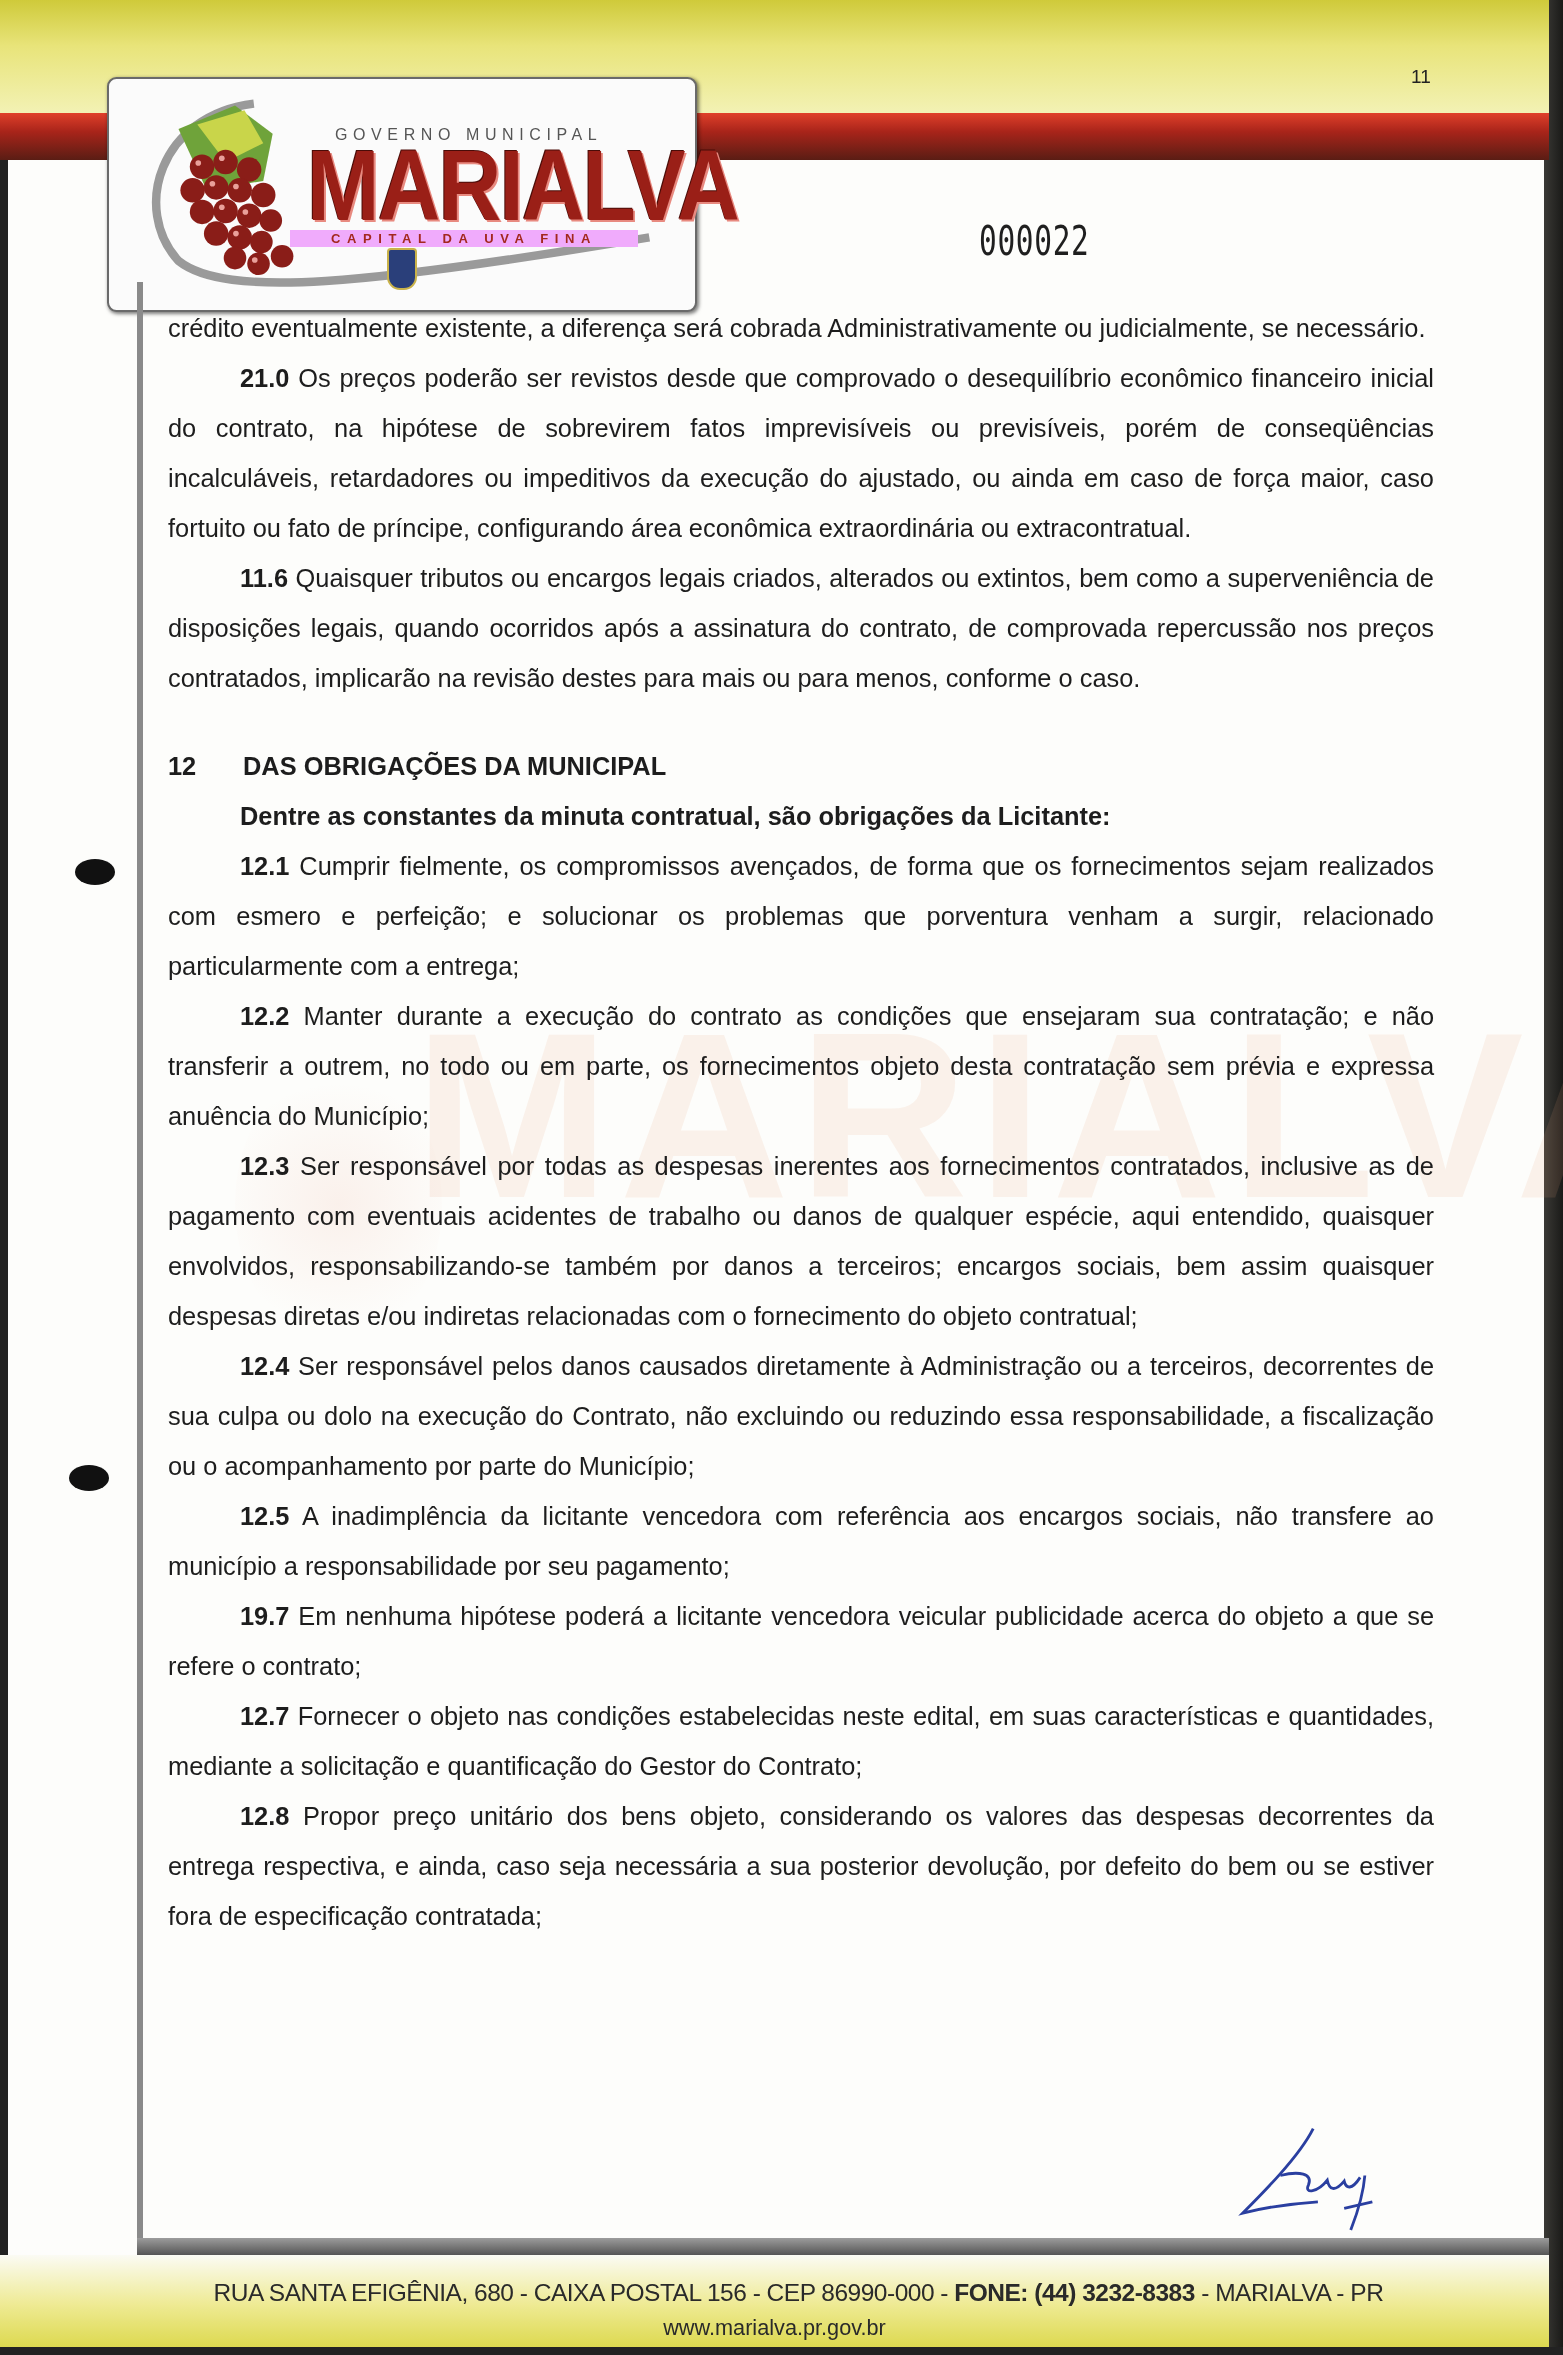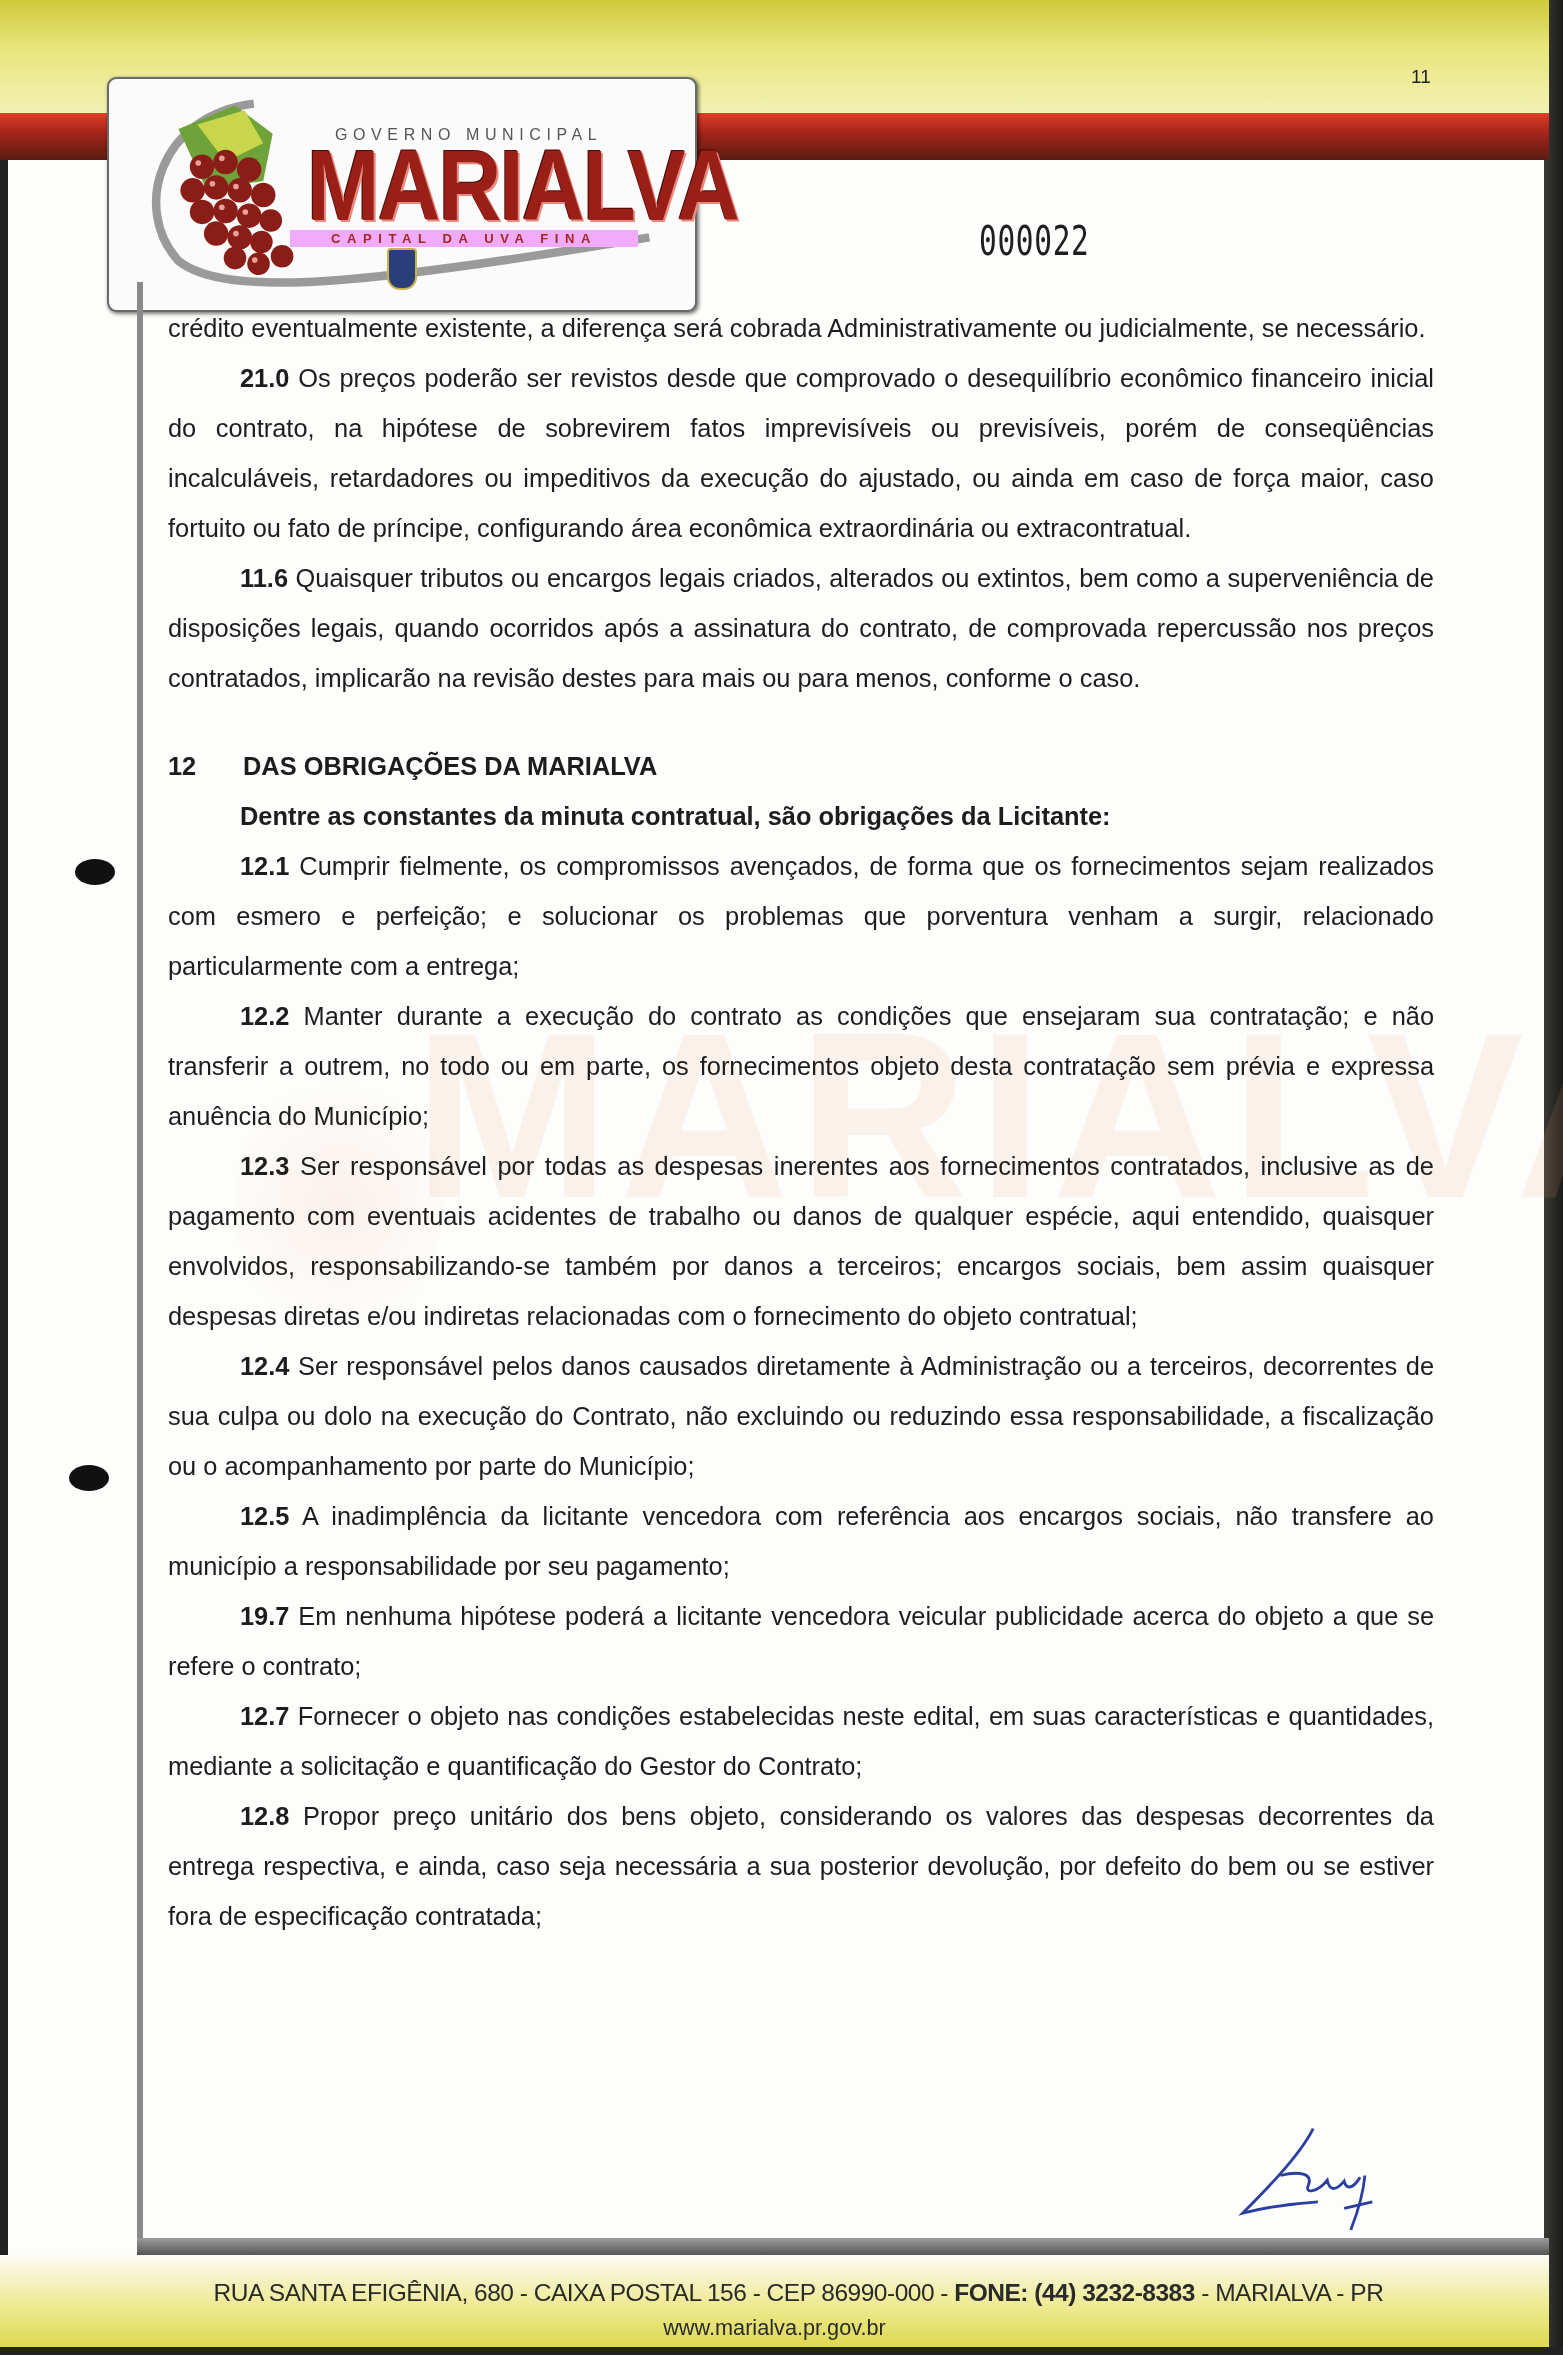--- a/index.html
+++ b/index.html
@@ -186,21 +186,21 @@
     <span class="num">21.0</span>
     <span>Os preços poderão ser revistos desde que comprovado o desequilíbrio econômico financeiro inicial do contrato, na hipótese de sobrevirem fatos imprevisíveis ou previsíveis, porém de conseqüências incalculáveis, retardadores ou impeditivos da execução do ajustado, ou ainda em caso de força maior, caso fortuito ou fato de príncipe, configurando área econômica extraordinária ou extracontratual.</span>
   </p>
   <p class="indent">
     <span class="num">11.6</span>
     <span>Quaisquer tributos ou encargos legais criados, alterados ou extintos, bem como a superveniência de disposições legais, quando ocorridos após a assinatura do contrato, de comprovada repercussão nos preços contratados, implicarão na revisão destes para mais ou para menos, conforme o caso.</span>
   </p>
 
   <p class="section-heading">
     <span class="sec-num">12</span>
-    <span>DAS OBRIGAÇÕES DA MARIALVA</span>
+    <span>DAS OBRIGAÇÕES DA MUNICIPAL</span>
   </p>
   <p class="intro-bold">Dentre as constantes da minuta contratual, são obrigações da Licitante:</p>
 
   <p class="indent">
     <span class="num">12.1</span>
     <span>Cumprir fielmente, os compromissos avençados, de forma que os fornecimentos sejam realizados com esmero e perfeição; e solucionar os problemas que porventura venham a surgir, relacionado particularmente com a entrega;</span>
   </p>
   <p class="indent">
     <span class="num">12.2</span>
     <span>Manter durante a execução do contrato as condições que ensejaram sua contratação; e não transferir a outrem, no todo ou em parte, os fornecimentos objeto desta contratação sem prévia e expressa anuência do Município;</span>

